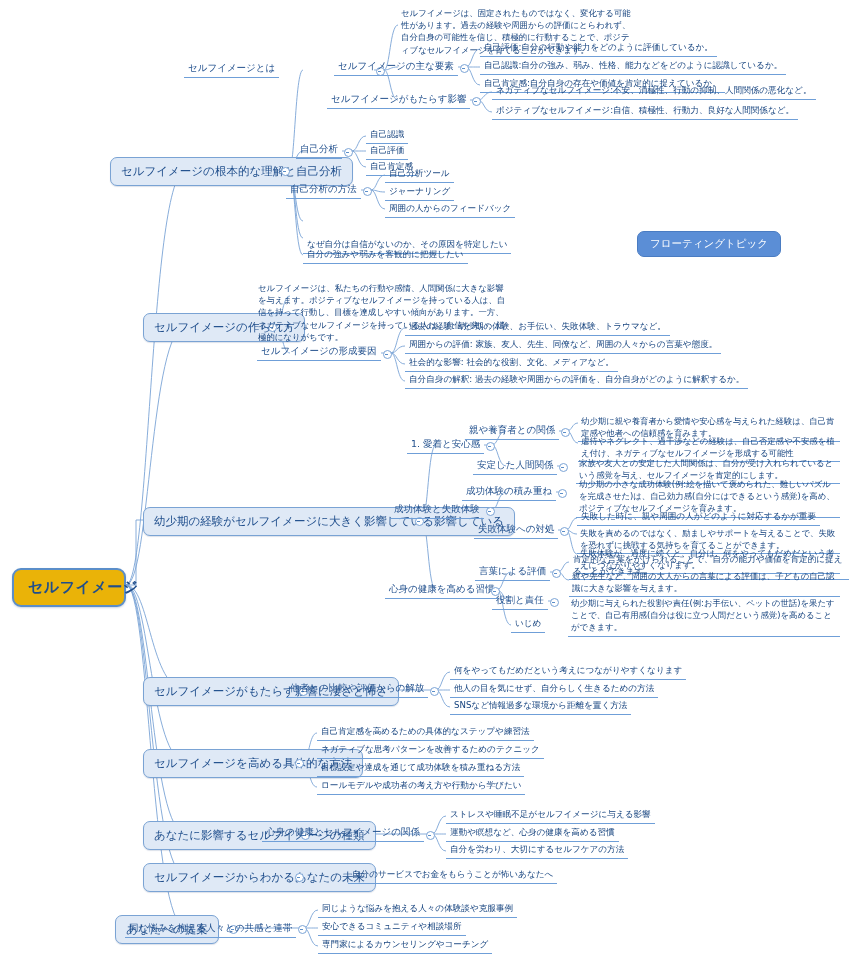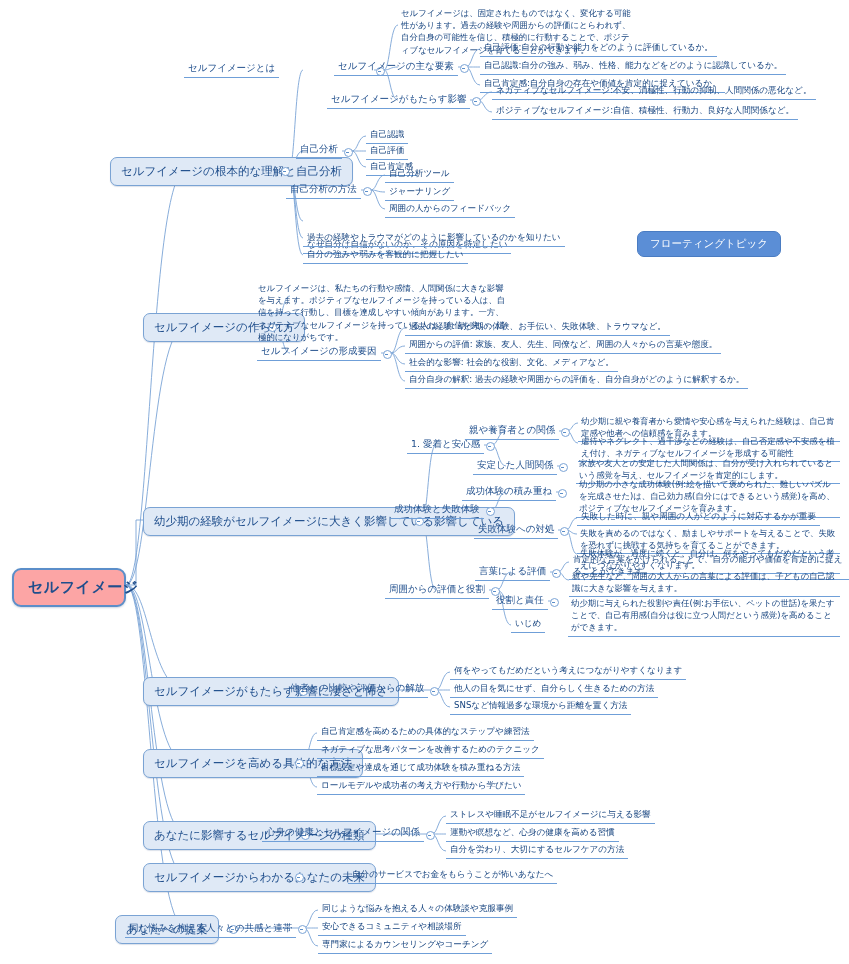--- a/index.html
+++ b/index.html
@@ -9,21 +9,21 @@
     width:849px;height:964px;position:relative;overflow:hidden;
     color:#1d3c6e;
   }
   #canvas{position:absolute;left:0;top:0;width:849px;height:964px;}
   svg.links{position:absolute;left:0;top:0;width:849px;height:964px;pointer-events:none;}
 
   
   .node{position:absolute;box-sizing:border-box;}
 
   .n-root{
-    background:#fca5a5;border:2px solid #5b8ec9;border-radius:9px;
+    background:#eab308;border:2px solid #5b8ec9;border-radius:9px;
     color:#1f4e8c;font-size:15px;font-weight:bold;letter-spacing:.5px;
     padding:8px 14px;text-align:center;white-space:nowrap;
     box-shadow:0 1px 2px rgba(60,90,140,.25);
   }
   .n-main{
     background:#dfe9f6;border:1.3px solid #7aa3d4;border-radius:7px;
     color:#1f4e8c;font-size:11.5px;padding:6px 10px;white-space:nowrap;
     box-shadow:0 1px 1px rgba(60,90,140,.18);
   }
   .n-float{
@@ -201,21 +201,20 @@
   <div class="node n-leaf" style="left:366px;top:144px;">自己評価</div>
   <div class="node n-leaf" style="left:366px;top:160px;">自己肯定感</div>
 
   <div class="node n-sub ul" style="left: 286px; top: 182px;">自己分析の方法</div>
   <span class="toggle" style="left:363px;top:187px;"></span>
   <div class="node n-leaf" style="left:385px;top:167px;">自己分析ツール</div>
   <div class="node n-leaf" style="left:385px;top:185px;">ジャーナリング</div>
   <div class="node n-leaf" style="left:385px;top:202px;">周囲の人からのフィードバック</div>
 
   <div class="node n-leaf" style="left:303px;top:214px;margin-top:24px;">なぜ自分は自信がないのか、その原因を特定したい</div>
-  <div class="node n-leaf" style="left:303px;top:231px;">過去の経験やトラウマがどのように影響しているのかを知りたい</div>
   <div class="node n-leaf" style="left:303px;top:248px;">自分の強みや弱みを客観的に把握したい</div>
 
   <div class="node n-main" style="left:143px;top:313px;">セルフイメージの作られ方</div>
   <span class="toggle" style="left:268px;top:323px;"></span>
 
   <div class="node n-note" style="left:255px;top:281px;width:258px;">セルフイメージは、私たちの行動や感情、人間関係に大きな影響を与えます。ポジティブなセルフイメージを持っている人は、自信を持って行動し、目標を達成しやすい傾向があります。一方、ネガティブなセルフイメージを持っている人は、自信を失い、消極的になりがちです。</div>
 
   <div class="node n-sub ul" style="left: 257px; top: 344px;">セルフイメージの形成要因</div>
   <span class="toggle" style="left:383px;top:350px;"></span>
   <div class="node n-leaf" style="left:405px;top:320px;">過去の経験: 幼少期の体験、お手伝い、失敗体験、トラウマなど。</div>
@@ -244,21 +243,21 @@
   <div class="node n-sub ul" style="left: 462px; top: 484px;">成功体験の積み重ね</div>
   <span class="toggle" style="left:558px;top:489px;"></span>
   <div class="node n-note ul" style="left:576px;top:477px;width:264px;">幼少期の小さな成功体験(例:絵を描いて褒められた、難しいパズルを完成させた)は、自己効力感(自分にはできるという感覚)を高め、ポジティブなセルフイメージを育みます。</div>
 
   <div class="node n-sub ul" style="left: 474px; top: 522px;">失敗体験への対処</div>
   <span class="toggle" style="left:560px;top:527px;"></span>
   <div class="node n-leaf" style="left:577px;top:510px;">失敗した時に、親や周囲の人がどのように対応するかが重要</div>
   <div class="node n-note ul" style="left:577px;top:526px;width:263px;">失敗を責めるのではなく、励ましやサポートを与えることで、失敗を恐れずに挑戦する気持ちを育てることができます。</div>
   <div class="node n-note ul" style="left:577px;top:546px;width:263px;">失敗体験が、過度に続くと、自分は、何をやってもだめだという考えにつながりやすくなります。</div>
 
-  <div class="node n-sub ul" style="left: 385px; top: 582px;">周囲からの評価と役割</div>
+  <div class="node n-sub ul" style="left: 385px; top: 582px;">心身の健康を高める習慣</div>
   <span class="toggle" style="left:491px;top:587px;"></span>
 
   <div class="node n-sub ul" style="left: 475px; top: 564px;">言葉による評価</div>
   <span class="toggle" style="left:552px;top:569px;"></span>
   <div class="node n-leaf" style="left:569px;top:553px;">肯定的な言葉をかけられることで、自分の能力や価値を肯定的に捉えることができます。</div>
   <div class="node n-note ul" style="left:569px;top:569px;width:271px;">親や先生など、周囲の大人からの言葉による評価は、子どもの自己認識に大きな影響を与えます。</div>
 
   <div class="node n-sub ul" style="left: 492px; top: 593px;">役割と責任</div>
   <span class="toggle" style="left:550px;top:598px;"></span>
   <div class="node n-note ul" style="left:568px;top:587px;width:272px;margin-top:9px;">幼少期に与えられた役割や責任(例:お手伝い、ペットの世話)を果たすことで、自己有用感(自分は役に立つ人間だという感覚)を高めることができます。</div>

